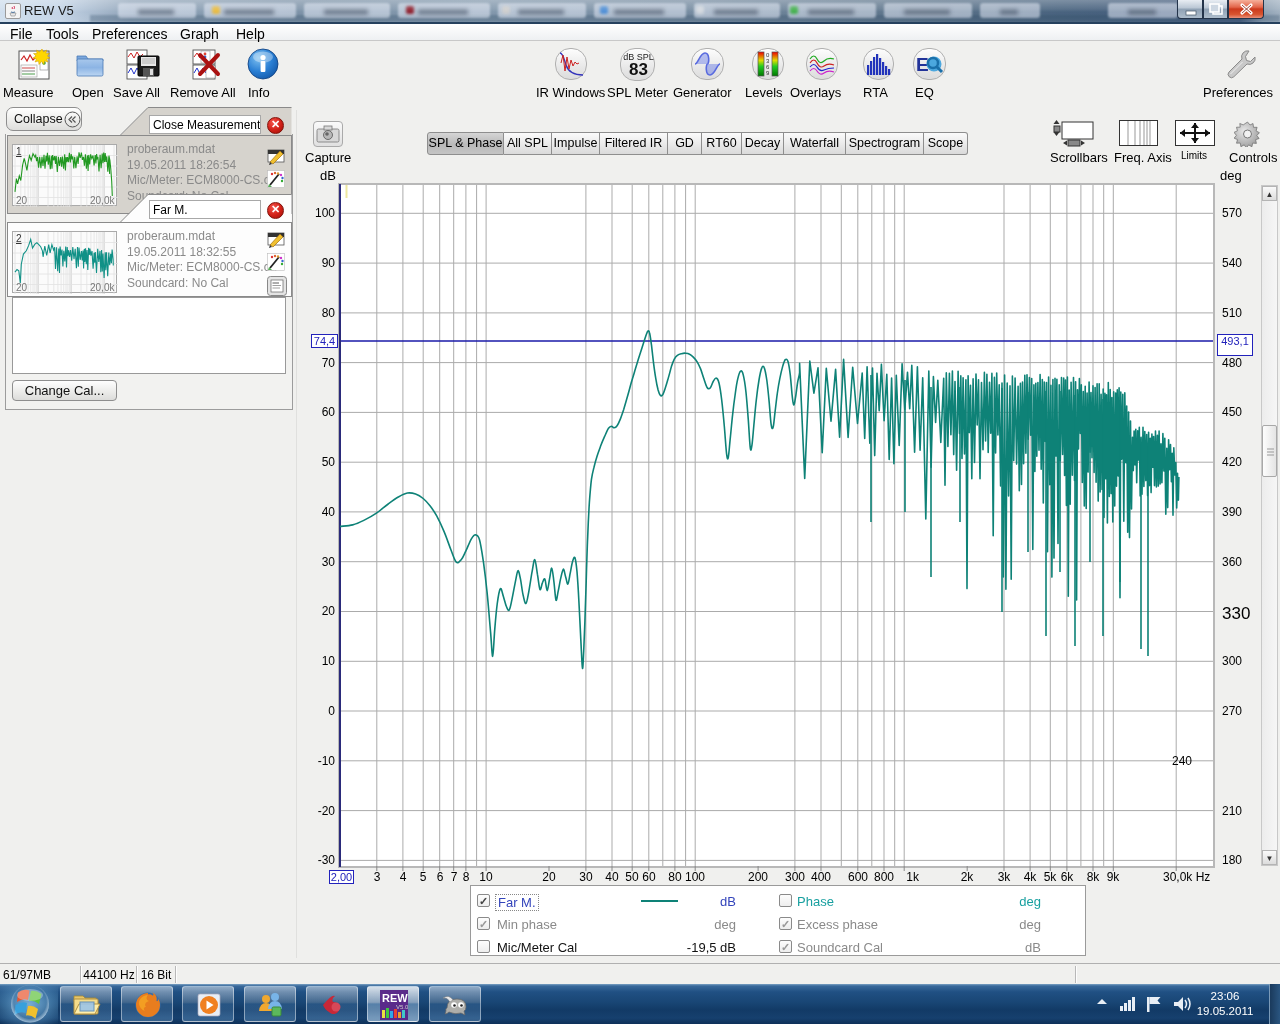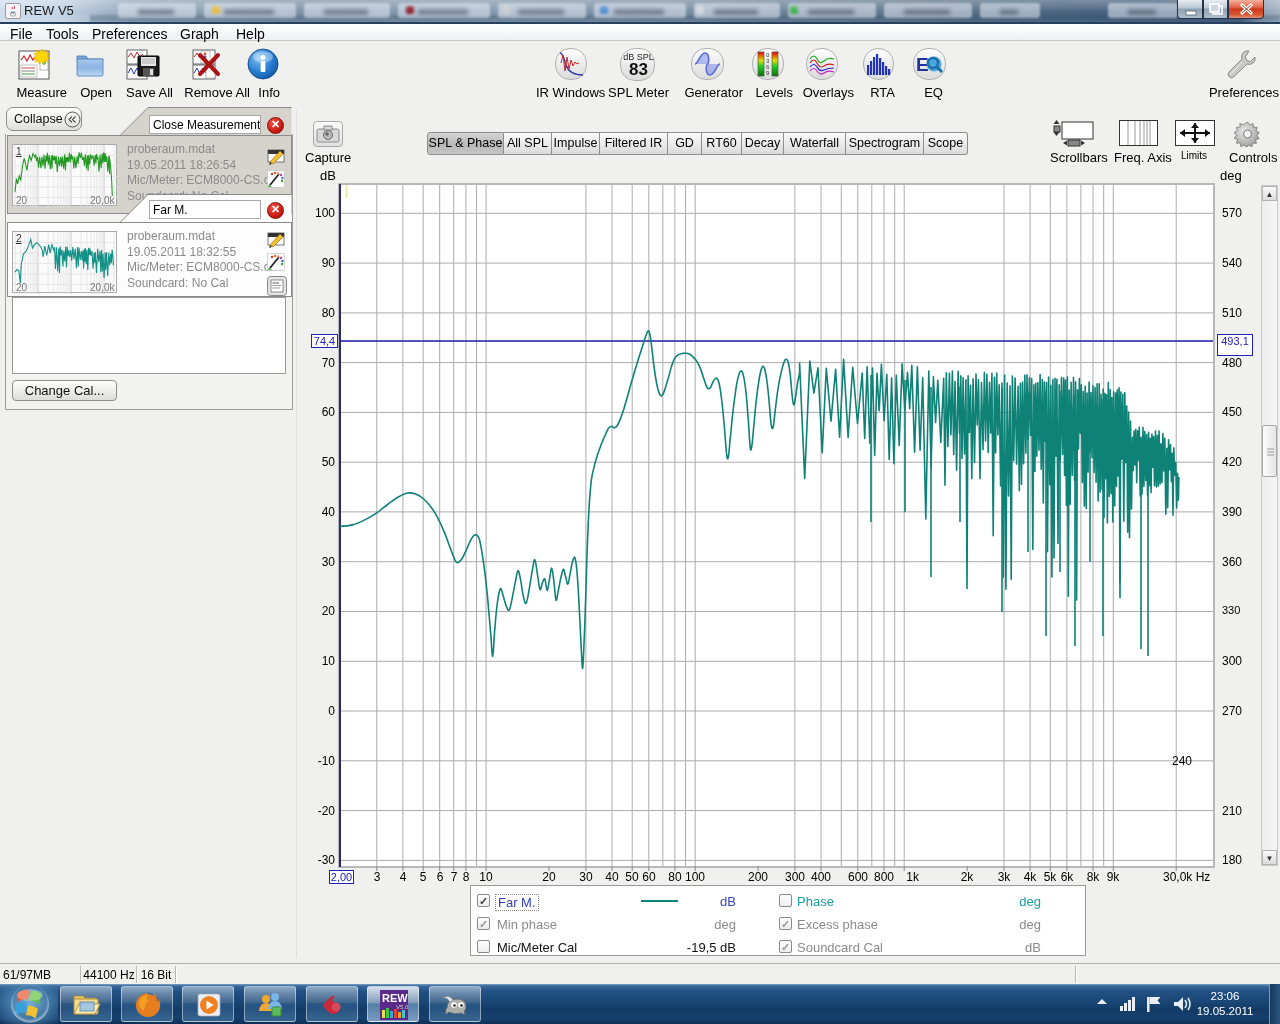--- a/index.html
+++ b/index.html
@@ -21,21 +21,21 @@
 #btnmin { left:0; width:26px; border-radius:0 0 0 4px; background:linear-gradient(180deg,#e8edf3 0%,#b9c6d4 45%,#8fa1b4 50%,#aebdcc 100%); }
 #btnmax { left:26px; width:25px; background:linear-gradient(180deg,#e8edf3 0%,#b9c6d4 45%,#8fa1b4 50%,#aebdcc 100%); }
 #btncls { left:51px; width:36px; border-radius:0 0 4px 0; background:linear-gradient(180deg,#f6b09a 0%,#e2654a 40%,#cc3a1d 50%,#d8542f 80%,#e8907a 100%); }
 
 #framedark { position:absolute; left:0; top:22px; width:1280px; height:2px; background:#26415e; }
 #menubar { position:absolute; left:0; top:24px; width:1280px; height:17px;
  background:linear-gradient(180deg,#ffffff,#eef0f2); border-bottom:1px solid #c8c8c8; }
 .mitem { position:absolute; top:2px; font-size:14px; color:#000; }
 
 .tbicon { position:absolute; top:48px; width:32px; height:32px; }
-.tblabel { position:absolute; top:85px; font-size:13px; color:#000; text-align:right; white-space:nowrap; }
+.tblabel { position:absolute; top:85px; font-size:13px; color:#000; text-align:left; white-space:nowrap; }
 .iconbtn { border:1px solid #b0b0b0; border-radius:15px; background:linear-gradient(180deg,#fdfdfd,#e8e8e8 60%,#dcdcdc); }
 
 #panelframe { position:absolute; left:5px; top:134px; width:288px; height:276px; border:1px solid #9c9c9c; background:#f2f2f0; border-top:none;}
 #collapsebtn { position:absolute; left:6px; top:107px; width:76px; height:24px; border:1px solid #8e8e8e; border-radius:7px;
  background:linear-gradient(180deg,#ffffff,#ededeb 55%,#dededc); font-size:12.5px; color:#111; }
 .mtab { position:absolute; left:7px; width:285px; }
 .mtabbody { position:absolute; left:0; border:1px solid #909090; }
 .nmfield { position:absolute; background:#fff; border:1px solid #a8a8a8; font-size:12px; color:#000; padding:2px 0 0 3px; white-space:nowrap; overflow:hidden; }
 .redx { position:absolute; width:17px; height:17px; border-radius:50%; background:radial-gradient(circle at 35% 30%,#f5524a 0%,#d01f16 55%,#9c0f08 100%); border:1px solid #801008; }
 .redx:before { content:"✕"; position:absolute; left:0; top:0px; width:100%; text-align:center; font-size:11px; font-weight:bold; color:#fff; }
@@ -602,21 +602,21 @@
 <div class="abs" style="left:300px;top:804px;width:35px;text-align:right;font-size:12px">-20</div>
 <div class="abs" style="left:300px;top:853px;width:35px;text-align:right;font-size:12px">-30</div>
 <div class="abs" style="left:1222px;top:206px;width:36px;font-size:12px">570</div>
 <div class="abs" style="left:1222px;top:256px;width:36px;font-size:12px">540</div>
 <div class="abs" style="left:1222px;top:306px;width:36px;font-size:12px">510</div>
 <div class="abs" style="left:1222px;top:356px;width:36px;font-size:12px">480</div>
 <div class="abs" style="left:1222px;top:405px;width:36px;font-size:12px">450</div>
 <div class="abs" style="left:1222px;top:455px;width:36px;font-size:12px">420</div>
 <div class="abs" style="left:1222px;top:505px;width:36px;font-size:12px">390</div>
 <div class="abs" style="left:1222px;top:555px;width:36px;font-size:12px">360</div>
-<div class="abs" style="left:1222px;top:604px;width:36px;font-size:11px">330</div>
+<div class="abs" style="left:1222px;top:604px;width:36px;font-size:17px">330</div>
 <div class="abs" style="left:1222px;top:654px;width:36px;font-size:12px">300</div>
 <div class="abs" style="left:1222px;top:704px;width:36px;font-size:12px">270</div>
 <div class="abs" style="left:1172px;top:754px;width:36px;font-size:12px">240</div>
 <div class="abs" style="left:1222px;top:804px;width:36px;font-size:12px">210</div>
 <div class="abs" style="left:1222px;top:853px;width:36px;font-size:12px">180</div>
 <div class="abs" style="left:362px;top:870px;width:30px;text-align:center;font-size:12px">3</div>
 <div class="abs" style="left:388px;top:870px;width:30px;text-align:center;font-size:12px">4</div>
 <div class="abs" style="left:408px;top:870px;width:30px;text-align:center;font-size:12px">5</div>
 <div class="abs" style="left:425px;top:870px;width:30px;text-align:center;font-size:12px">6</div>
 <div class="abs" style="left:439px;top:870px;width:30px;text-align:center;font-size:12px">7</div>

